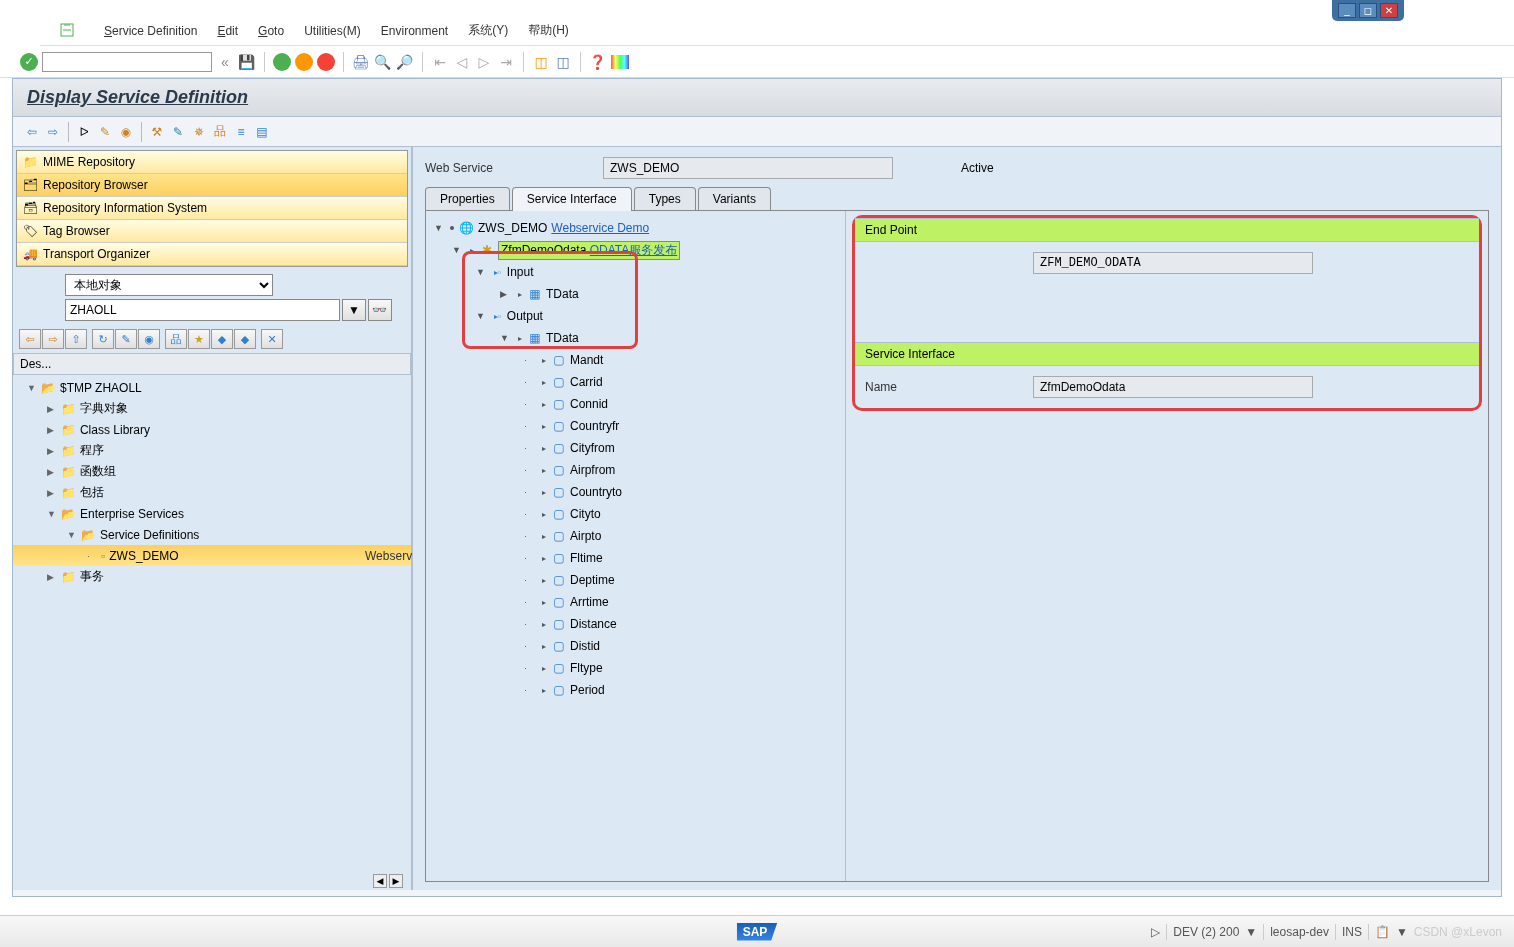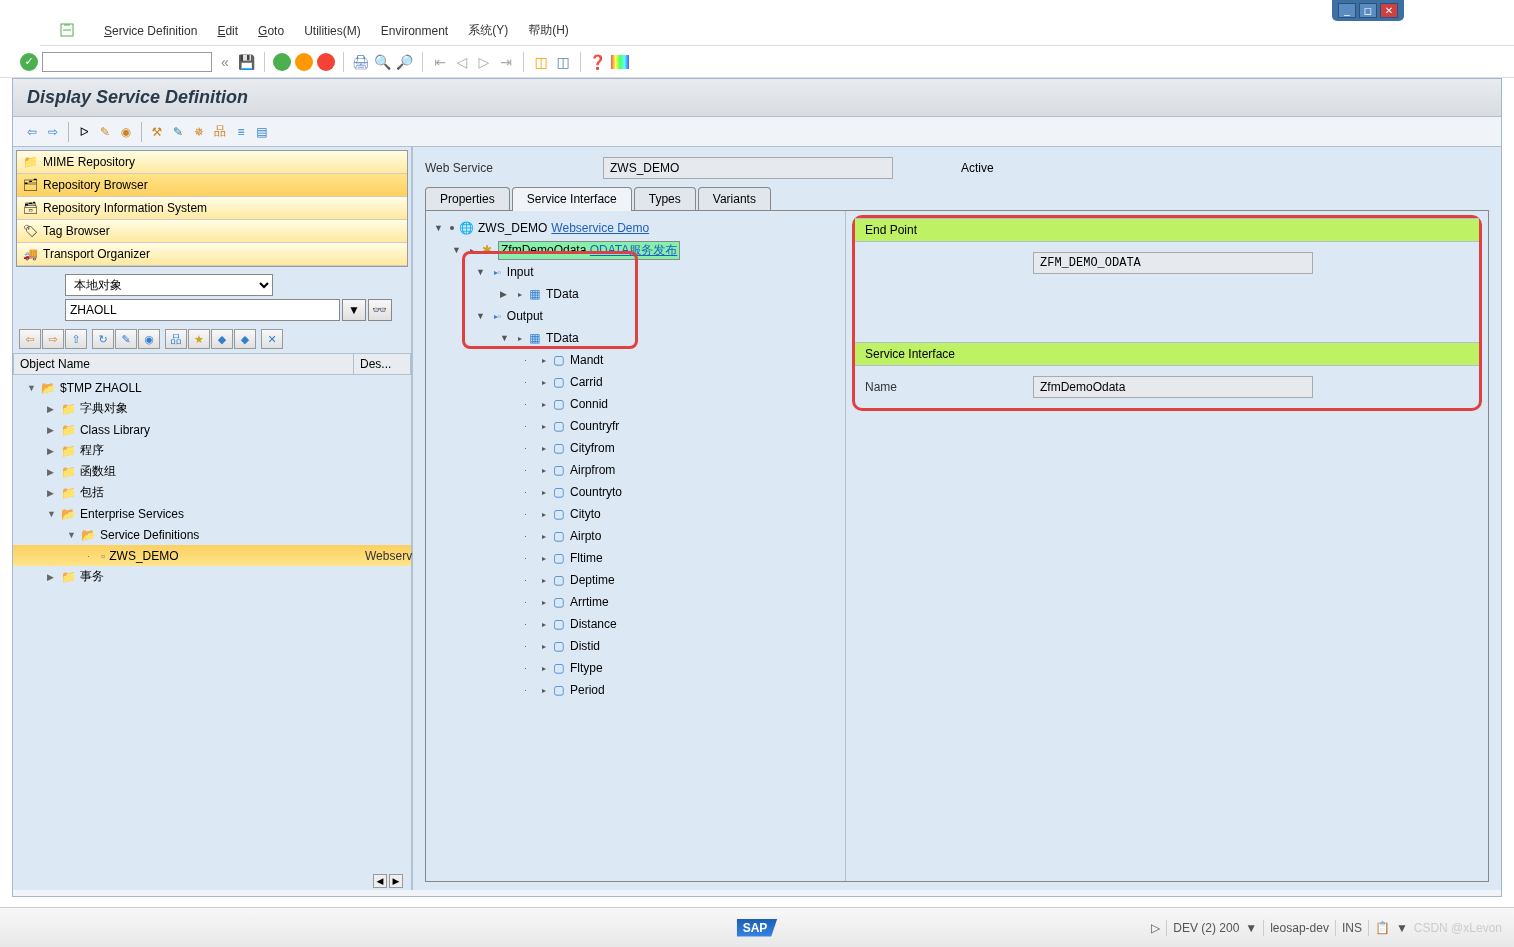--- a/index.html
+++ b/index.html
@@ -31,21 +31,21 @@
 .tb-print { color: #5a7fb8; }
 .tb-recycle { color: #aaa; }
 .tb-window1 { color: #FF9800; }
 .tb-window2 { color: #5a7fb8; }
 .tb-help { color: #5a7fb8; }
 .tb-shortcut { background: linear-gradient(90deg,#f55,#ff5,#5f5,#5ff,#55f); width: 18px; height: 14px; }
 
 
 .main-window { position: absolute; top: 78px; left: 12px; right: 12px; bottom: 50px; border: 1px solid #a0b8d0; background: #f0f4f8; }
 .title-bar { background: linear-gradient(#e8ecf0, #d8dce0); padding: 8px 14px; border-bottom: 1px solid #b0c0d0; }
-.title-bar h1 { font-size: 18px; font-style: italic; font-weight: bold; color: #2a3a4a; }
+.title-bar h1 { font-size: 18px; font-style: italic; font-weight: bold; color: #2a3a4a; text-decoration: underline; }
 
 
 .action-bar { height: 30px; display: flex; align-items: center; padding: 0 10px; gap: 3px; background: #f0f4f8; border-bottom: 1px solid #b0c0d0; }
 .ab-sep { width: 1px; height: 20px; background: #bbb; margin: 0 3px; }
 .ab-icon { width: 18px; height: 18px; display: inline-flex; align-items: center; justify-content: center; cursor: pointer; }
 
 
 .content { display: flex; height: calc(100% - 74px); }
 
 
@@ -119,21 +119,21 @@
 
 .detail-panel { flex: 1; background: #dce8f4; position: relative; }
 .detail-box { border: 3px solid #e04040; border-radius: 10px; margin: 4px 6px; padding: 0; }
 .detail-section-hdr { background: #bef264; padding: 4px 10px; border-bottom: 1px solid #b0c0d0; border-top: 1px solid #b0c0d0; font-weight: normal; }
 .detail-body { padding: 8px 10px; min-height: 100px; }
 .detail-body .form-row .lbl { width: 160px; }
 .detail-body .val-input { width: 280px; font-family: "Courier New", monospace; }
 .detail-body .val-input2 { width: 280px; height: 22px; border: 1px solid #aaa; background: #e6eaef; padding: 0 6px; display: flex; align-items: center; }
 
 
-.status-bar { position: absolute; bottom: 0; left: 0; right: 0; height: 40px; background: linear-gradient(#f8f8f8,#e8e8e8); display: flex; align-items: center; border-top: 1px solid #ccc; padding: 0 12px; }
+.status-bar { position: absolute; bottom: 0; left: 0; right: 0; height: 32px; background: linear-gradient(#f8f8f8,#e8e8e8); display: flex; align-items: center; border-top: 1px solid #ccc; padding: 0 12px; }
 .sap-logo { position: absolute; left: 50%; transform: translateX(-50%); font-weight: bold; color: #fff; background: linear-gradient(#1a5fb4, #3584e4); padding: 2px 10px 2px 6px; clip-path: polygon(0 0, 100% 0, 85% 100%, 0 100%); }
 .sb-right { margin-left: auto; display: flex; align-items: center; gap: 6px; color: #555; }
 .sb-right .sep { width: 1px; height: 16px; background: #ccc; }
 .sb-watermark { color: #ccc; }
 
 
 .redbox { position: absolute; border: 3px solid #e04040; border-radius: 8px; pointer-events: none; }
 
 svg.icon { width: 14px; height: 14px; }
 </style>
@@ -258,21 +258,20 @@
         <span class="obj-tb-btn" style="color:#3080d0">品</span>
         <span class="obj-tb-btn" style="color:#d0a020">★</span>
         <span class="obj-tb-btn" style="color:#3080d0">◆</span>
         <span class="obj-tb-btn" style="color:#3080d0">◆</span>
         <span class="obj-tb-sep"></span>
         <span class="obj-tb-btn" style="color:#3080d0">✕</span>
       </div>
 
       <div class="obj-table">
         <div class="obj-header">
-          <div class="col col-name">Object Name</div>
           <div class="col col-desc">Des...</div>
         </div>
         <div class="tree" id="left-tree">
             <div class="tree-row l0">
               <span class="exp">▼</span>
               <span class="folder-icon">📂</span>
               <span>$TMP ZHAOLL</span>
             </div>
             <div class="tree-row l1">
               <span class="exp">▶</span>
@@ -349,21 +348,21 @@
               <span class="exp">▼</span>
               <span class="dot"></span>
               <span class="sicon" style="color:#d08020">🌐</span>
               <span>ZWS_DEMO</span> 
               <span class="link-blue">Webservice Demo</span>
             </div>
             <div class="svc-row d1">
               <span class="exp">▼</span>
               <span class="bullet">▸</span>
               <span class="sicon" style="color:#d0a020">✱</span>
-              <span style="border:1px solid #888;padding:0 2px;background:#86efac">ZfmDemoOdata <span class="link-blue">ODATA服务发布</span></span>
+              <span style="border:1px solid #888;padding:0 2px;background:#bef264">ZfmDemoOdata <span class="link-blue">ODATA服务发布</span></span>
             </div>
             <div class="svc-row d2">
               <span class="exp">▼</span>
               <span class="bullet" style="color:#3080d0">▸▫</span>
               <span>Input</span>
             </div>
             <div class="svc-row d3">
               <span class="exp">▶</span>
               <span class="bullet">▸</span>
               <span class="sicon" style="color:#3080d0">▦</span>

